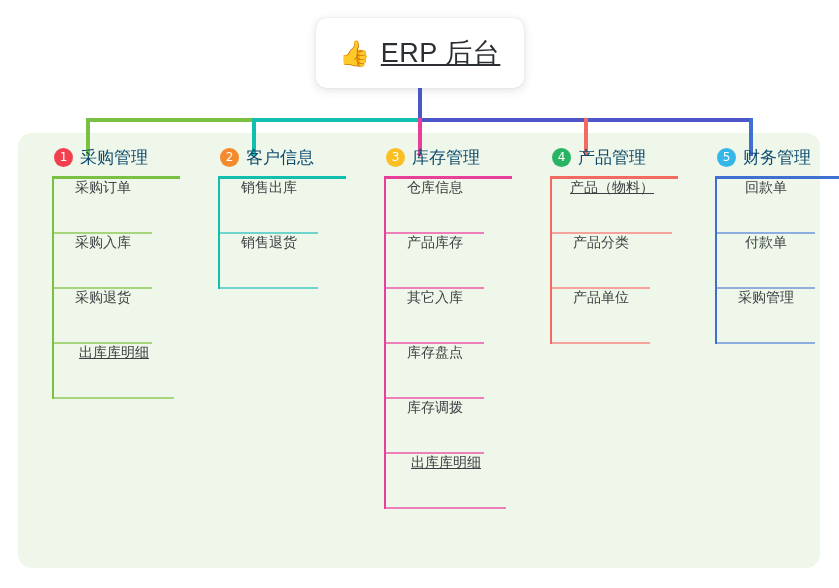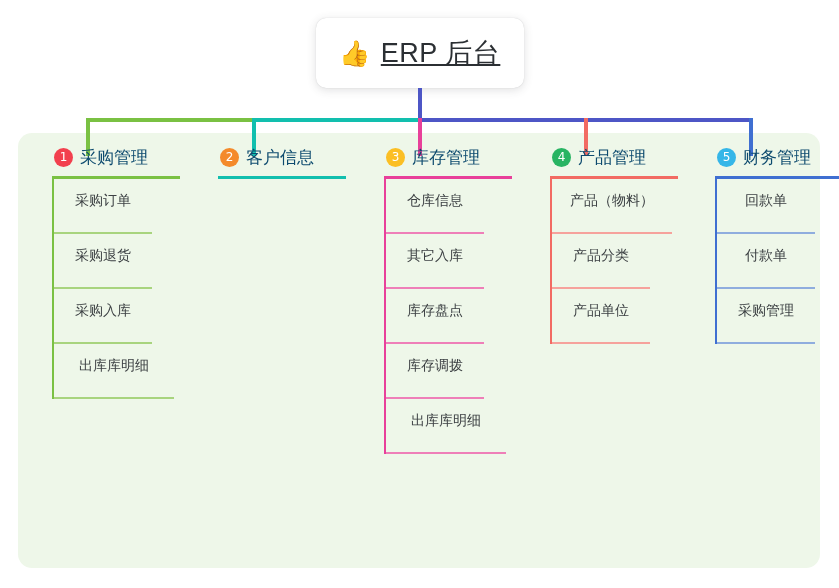--- a/index.html
+++ b/index.html
@@ -136,37 +136,37 @@
     width: 2px;
     bottom: 0;
   }
   .leaf {
     position: relative;
     height: 55px;
     box-sizing: border-box;
     margin-left: 2px;
     width: 98px;
     display: flex;
-    align-items: center;
+    align-items: flex-start;
     justify-content: center;
     padding-bottom: 12px;
   }
   .leaf .leaf-label {
     font-size: 14px;
     color: #3c4043;
     white-space: nowrap;
   }
   .leaf .leaf-rule {
     position: absolute;
     left: 0;
     bottom: 0;
     height: 2px;
     width: 100%;
   }
-  .leaf.wide { width: 120px; }
+  .leaf.wide { width: 120px; text-decoration: underline; }
 </style>
 </head>
 <body>
 
 <div id="panel" style="background: rgb(238, 247, 233);"></div>
 
 <div id="root-card">
   <div class="root-inner">
     <span class="thumb-icon">👍</span>
     <span class="root-title">ERP 后台</span>
@@ -190,53 +190,65 @@
         <span class="col-title">采购管理</span>
       </div>
       <div class="head-rule" style="background: rgb(122, 193, 67);"></div>
       <div class="col-body">
         <div class="spine" style="background: rgb(122, 193, 67);"></div>
         <div class="leaf">
           <span class="leaf-label">采购订单</span>
           <div class="leaf-rule" style="background: rgb(168, 212, 126);"></div>
         </div>
         <div class="leaf">
+          <span class="leaf-label">采购入库</span>
+          <div class="leaf-rule" style="background: rgb(168, 212, 126);"></div>
+        </div>
+        <div class="leaf">
           <span class="leaf-label">采购退货</span>
-          <div class="leaf-rule" style="background: rgb(168, 212, 126);"></div>
-        </div>
-        <div class="leaf">
-          <span class="leaf-label">采购入库</span>
           <div class="leaf-rule" style="background: rgb(168, 212, 126);"></div>
         </div>
         <div class="leaf wide">
           <span class="leaf-label">出库库明细</span>
           <div class="leaf-rule" style="background: rgb(168, 212, 126);"></div>
         </div>
       </div>
     </div>
     <div class="column" style="left: 200px;">
       <div class="col-head">
         <span class="badge" style="background: rgb(244, 138, 43);">2</span>
         <span class="col-title">客户信息</span>
       </div>
       <div class="head-rule" style="background: rgb(18, 191, 174);"></div>
       <div class="col-body">
         <div class="spine" style="background: rgb(18, 191, 174);"></div>
+        <div class="leaf">
+          <span class="leaf-label">销售出库</span>
+          <div class="leaf-rule" style="background: rgb(111, 212, 203);"></div>
+        </div>
+        <div class="leaf">
+          <span class="leaf-label">销售退货</span>
+          <div class="leaf-rule" style="background: rgb(111, 212, 203);"></div>
+        </div>
       </div>
     </div>
     <div class="column" style="left: 366px;">
       <div class="col-head">
         <span class="badge" style="background: rgb(251, 191, 36);">3</span>
         <span class="col-title">库存管理</span>
       </div>
       <div class="head-rule" style="background: rgb(232, 64, 154);"></div>
       <div class="col-body">
         <div class="spine" style="background: rgb(232, 64, 154);"></div>
         <div class="leaf">
           <span class="leaf-label">仓库信息</span>
+          <div class="leaf-rule" style="background: rgb(238, 127, 184);"></div>
+        </div>
+        <div class="leaf">
+          <span class="leaf-label">产品库存</span>
           <div class="leaf-rule" style="background: rgb(238, 127, 184);"></div>
         </div>
         <div class="leaf">
           <span class="leaf-label">其它入库</span>
           <div class="leaf-rule" style="background: rgb(238, 127, 184);"></div>
         </div>
         <div class="leaf">
           <span class="leaf-label">库存盘点</span>
           <div class="leaf-rule" style="background: rgb(238, 127, 184);"></div>
         </div>

